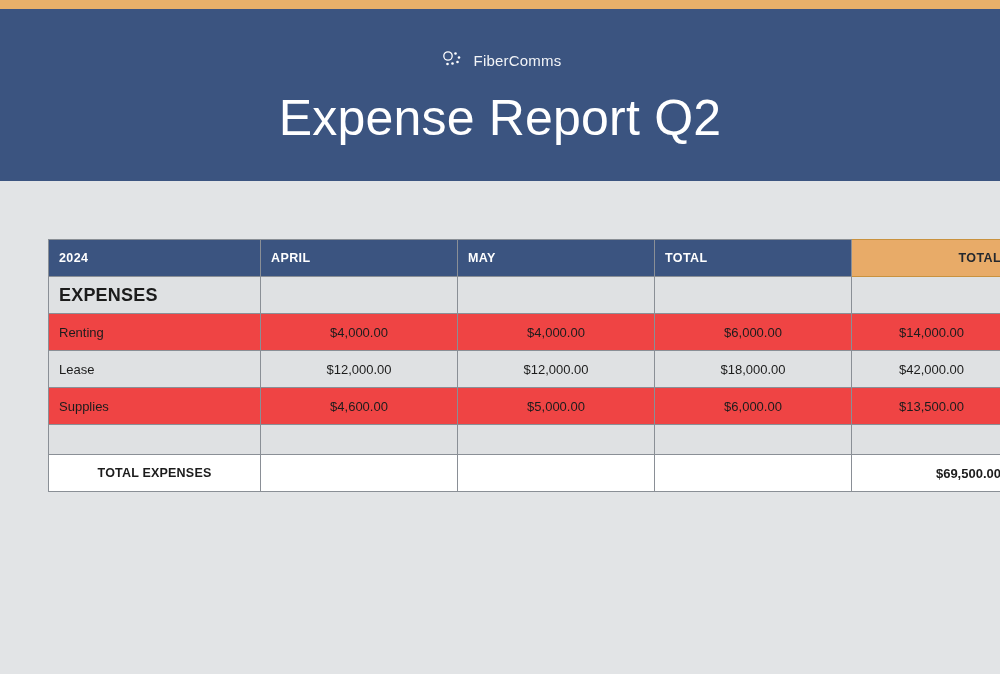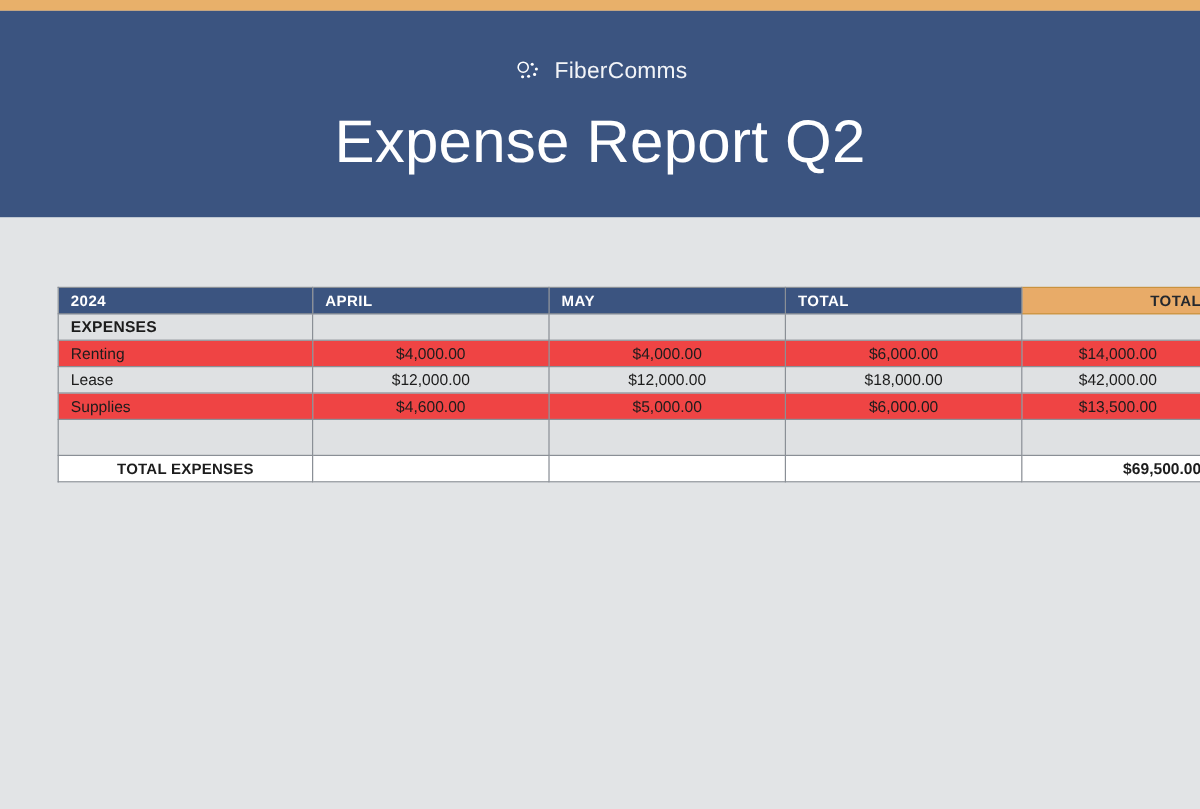--- a/index.html
+++ b/index.html
@@ -40,21 +40,21 @@
     align-items: center;
     gap: 9px;
     color: #ffffff;
   }
   .brand-logo {
     width: 26px;
     height: 26px;
     display: block;
   }
   .brand-name {
-    font-size: 19px;
+    font-size: 15px;
     letter-spacing: 0.2px;
     color: #f2f4f7;
   }
   .title {
     margin-top: 16px;
     font-size: 50px;
     color: #ffffff;
     font-weight: 400;
     letter-spacing: 0.2px;
     white-space: nowrap;
@@ -71,21 +71,21 @@
     table-layout: fixed;
     font-size: 13px;
     color: #1c1c1c;
   }
   table.report col.c-label { width: 212px; }
   table.report col.c-month { width: 197px; }
   table.report col.c-total { width: 160px; }
 
   table.report th, table.report td {
     border: 1px solid #8a8f96;
-    height: 22px;
+    height: 37px;
     padding: 0 10px;
     box-sizing: border-box;
     vertical-align: middle;
   }
   thead th {
     background: #3b5480;
     color: #ffffff;
     font-size: 12.5px;
     font-weight: 700;
     letter-spacing: 0.4px;
@@ -112,21 +112,21 @@
     background: #dfe1e3;
   }
   tbody td.label {
     text-align: left;
   }
   tbody td.num {
     text-align: center;
   }
   tbody tr.section td.label {
     font-weight: 700;
-    font-size: 13px;
+    font-size: 18px;
     letter-spacing: 0.2px;
   }
   tbody tr.totals td {
     background: #ffffff;
   }
   tbody tr.totals td.label {
     font-weight: 700;
     font-size: 12.5px;
     letter-spacing: 0.2px;
     text-align: center;

